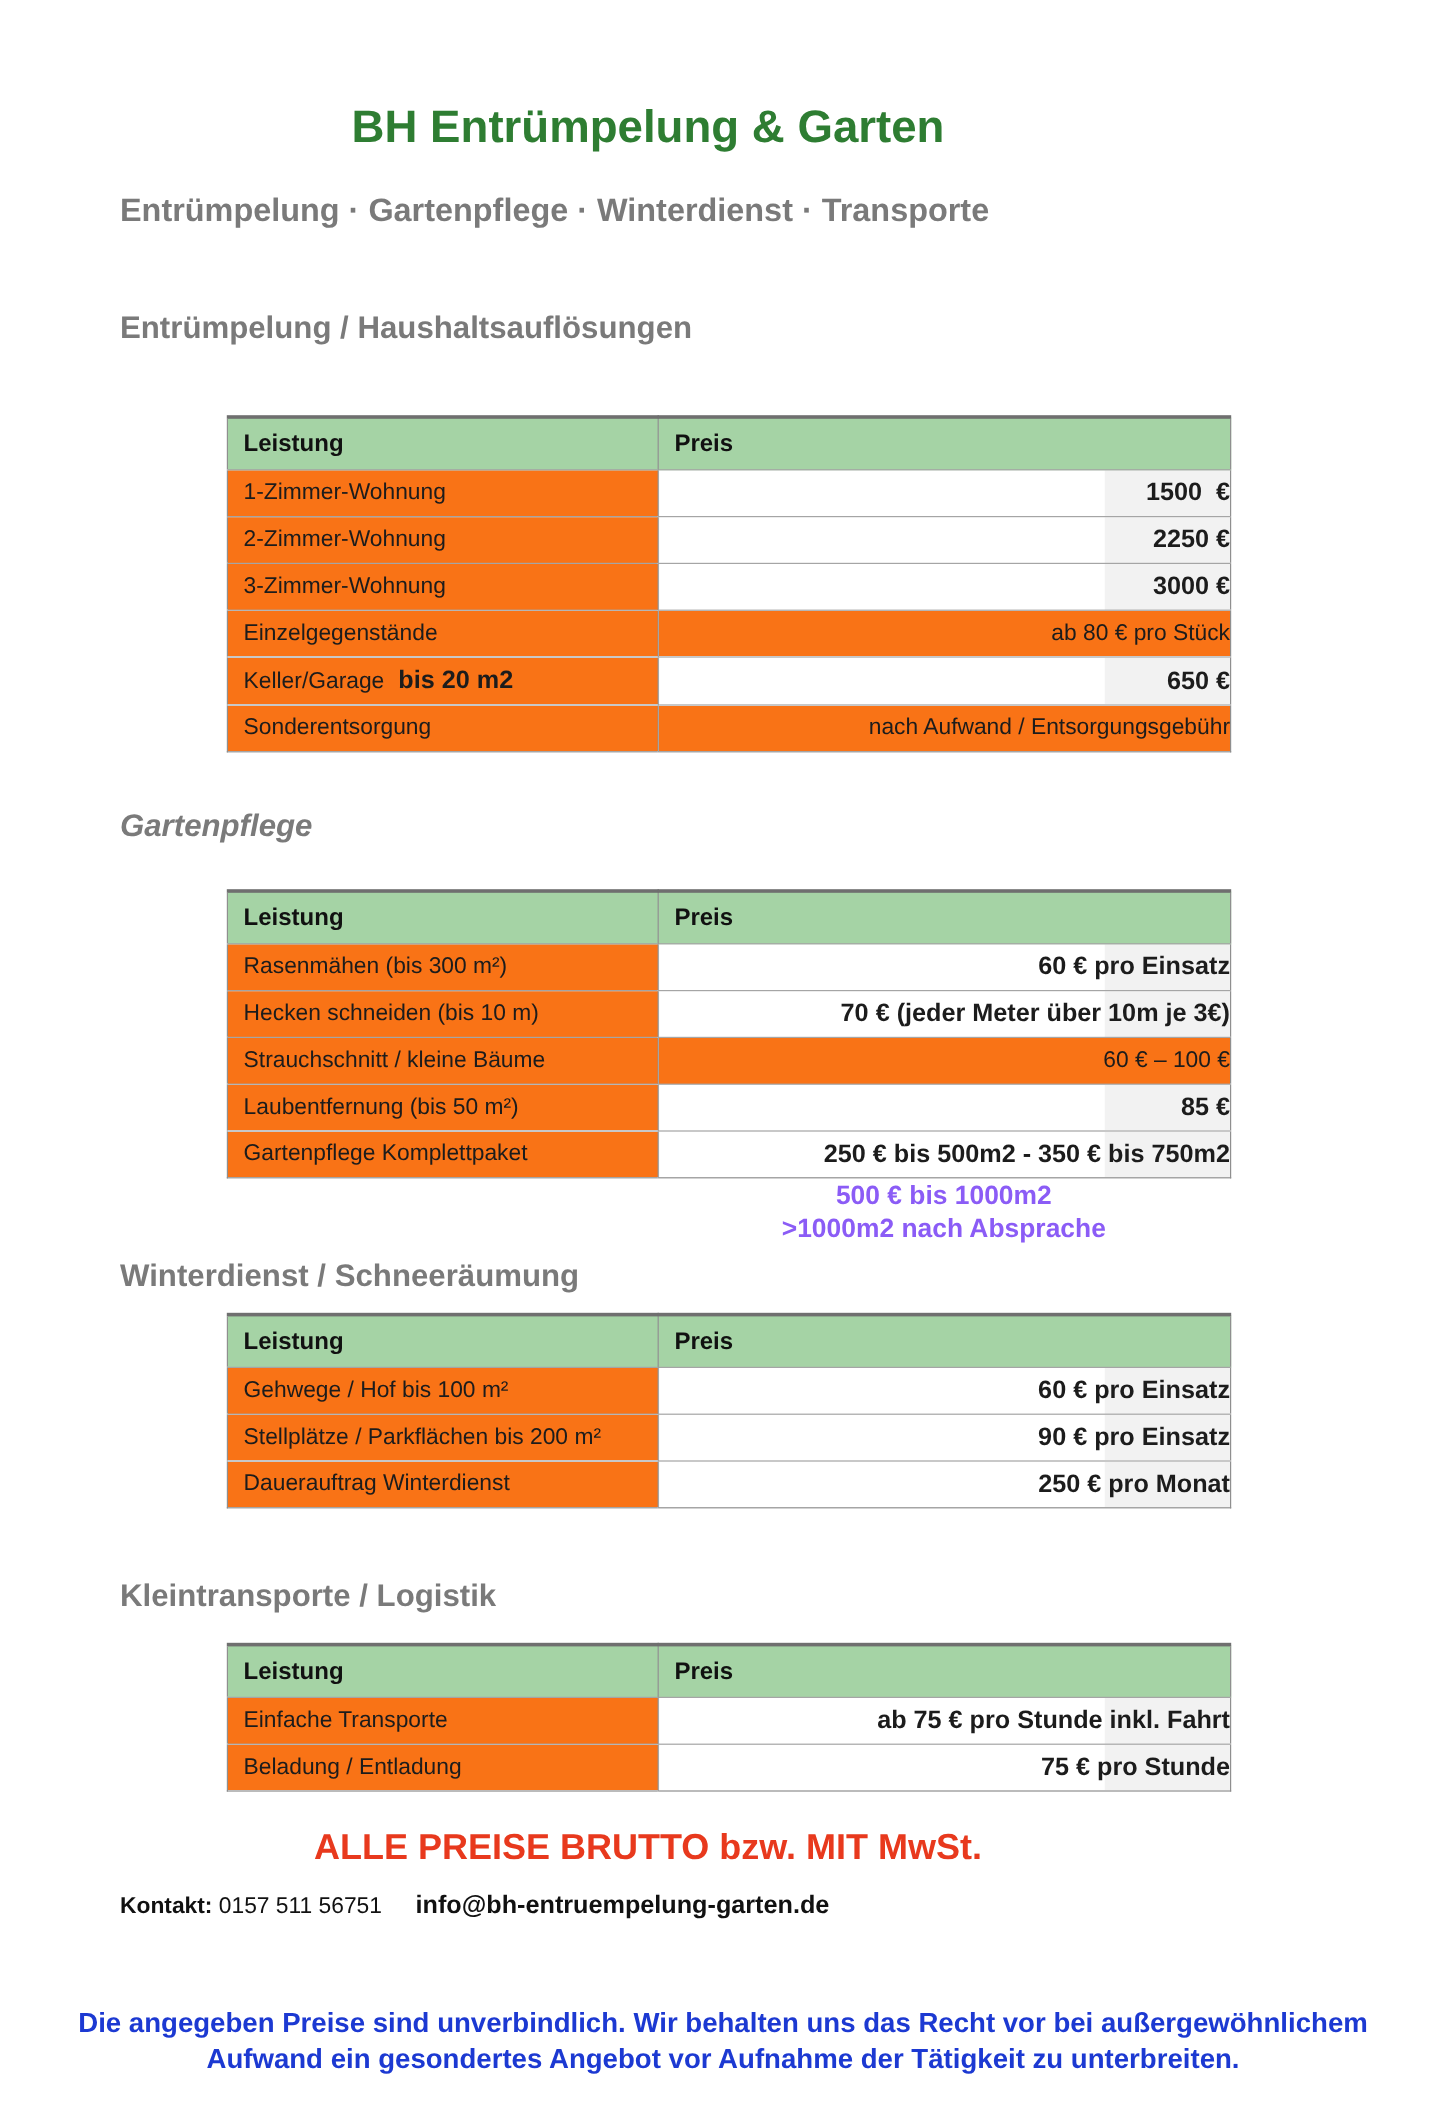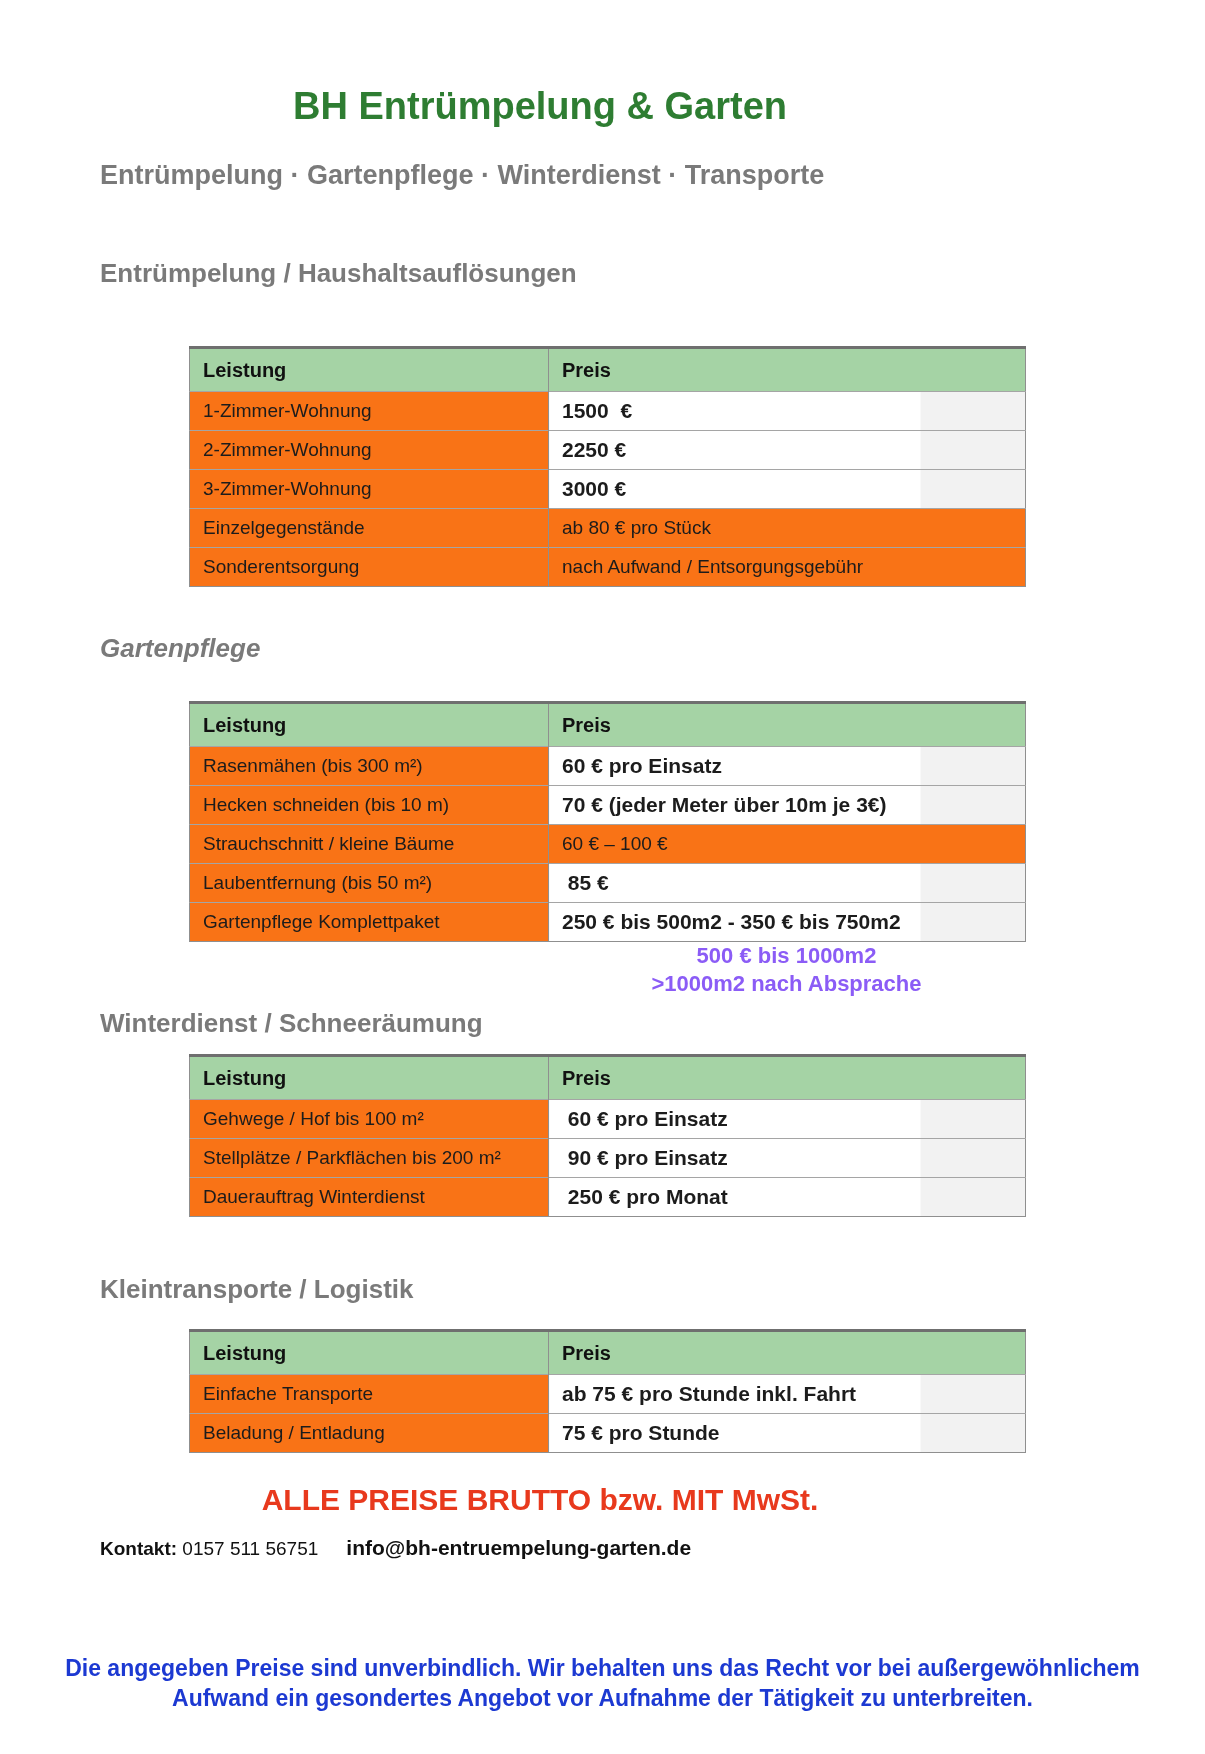--- a/index.html
+++ b/index.html
@@ -48,39 +48,39 @@
     background:var(--header-green);
     text-align:left;font-size:20px;font-weight:700;color:#111;
     padding:10px 0 9px 13px;height:42px;
   }
   .price-table th.preis{border-left:1px solid #8f8f8f;}
   .price-table td{
     background:#f97316;font-size:19px;color:#1c1c1c;
     padding:7px 0 7px 13px;height:38px;line-height:24px;
     border-top:1px solid #a5a5a5;white-space:pre;overflow:hidden;
   }
-  .price-table td.price{border-left:1px solid #8f8f8f;}
+  .price-table td.price{border-left:1px solid #8f8f8f;text-align:right;}
   .price-table td.price.bold{
     font-weight:700;font-size:21px;
     background:linear-gradient(to right,#ffffff 0%,#ffffff 78%,#f2f2f2 78%);
   }
   .bold-suffix{font-weight:700;font-size:21px;}
   .table-note{
     margin-left:448px;width:477px;text-align:center;
     font-weight:700;font-size:22px;line-height:28px;color:#8b5cf6;
   }
   .price-note{
     margin-top:28px;font-size:30px;font-weight:700;
     color:var(--note-red);line-height:38px;
   }
   .contact-line{margin-top:16px;font-size:19px;line-height:26px;color:#111;white-space:pre;}
   .contact-label{font-weight:700;text-align:center;}
   .contact-email{font-weight:700;font-size:21px;margin-left:28px;}
   .disclaimer{
-    margin-top:91px;width:1205px;text-align:center;
+    margin-top:68px;width:1205px;text-align:center;
     color:var(--disc-blue);font-weight:700;font-size:23px;line-height:30px;
   }
 </style>
 </head>
 <body>
 
 <div class="content">
   <div class="center-block page-title">BH Entrümpelung &amp; Garten</div>
   <div class="page-subtitle">Entrümpelung · Gartenpflege · Winterdienst · Transporte</div>
 
@@ -107,20 +107,24 @@
               <td class="service">2-Zimmer-Wohnung</td>
               <td class="price bold">2250 €</td>
             </tr>
             <tr>
               <td class="service">3-Zimmer-Wohnung</td>
               <td class="price bold">3000 €</td>
             </tr>
             <tr>
               <td class="service">Einzelgegenstände</td>
               <td class="price">ab 80 € pro Stück</td>
+            </tr>
+            <tr>
+              <td class="service">Keller/Garage<span class="bold-suffix">  bis 20 m2</span></td>
+              <td class="price bold">650 €</td>
             </tr>
             <tr>
               <td class="service">Sonderentsorgung</td>
               <td class="price">nach Aufwand / Entsorgungsgebühr</td>
             </tr>
           </tbody>
         </table>
       </section>
       <section class="price-section sec-gartenpflege">
         <h2 class="section-heading">Gartenpflege</h2>

